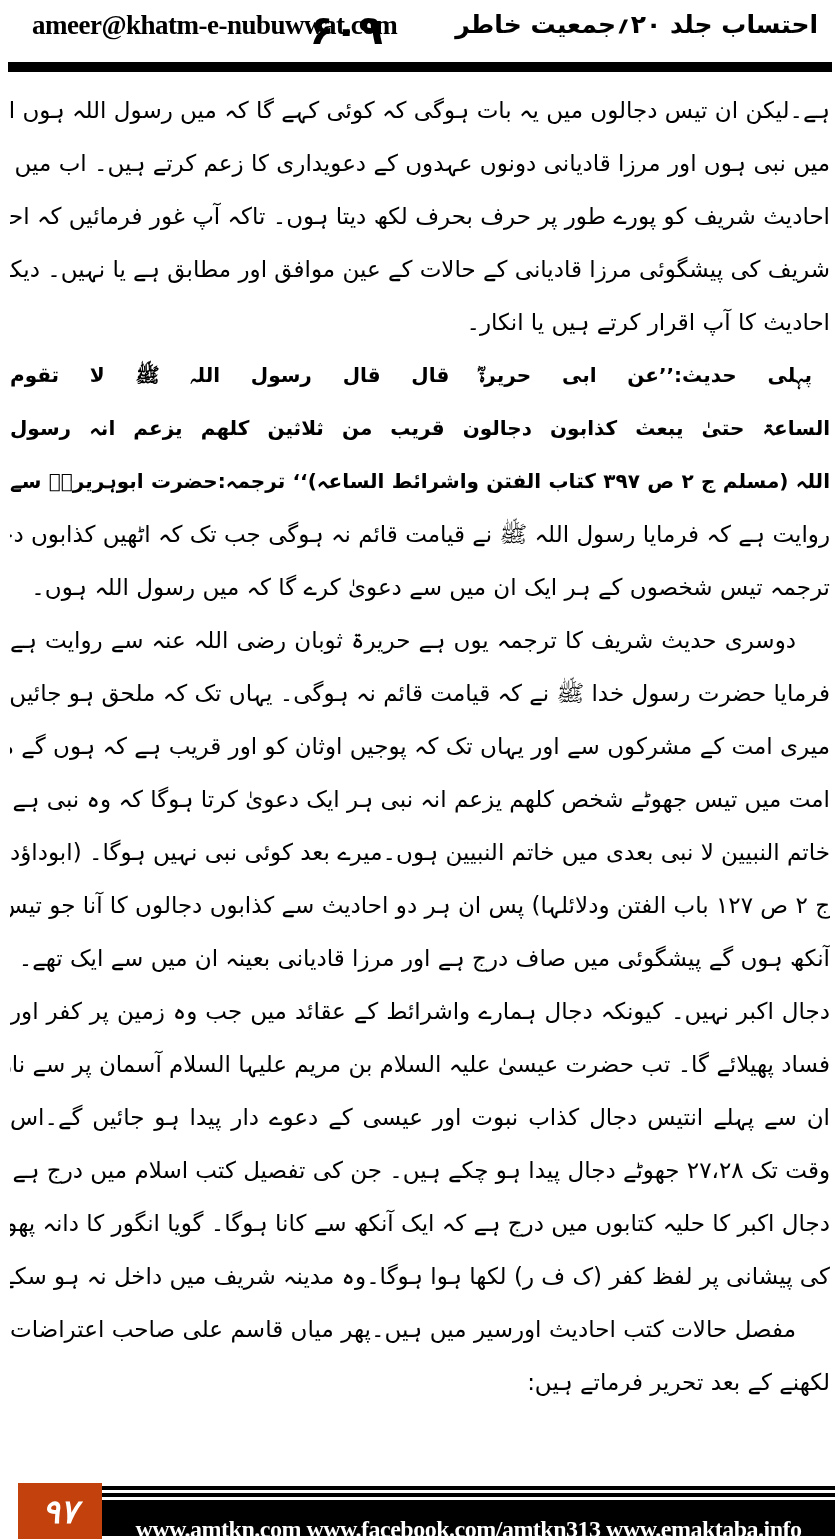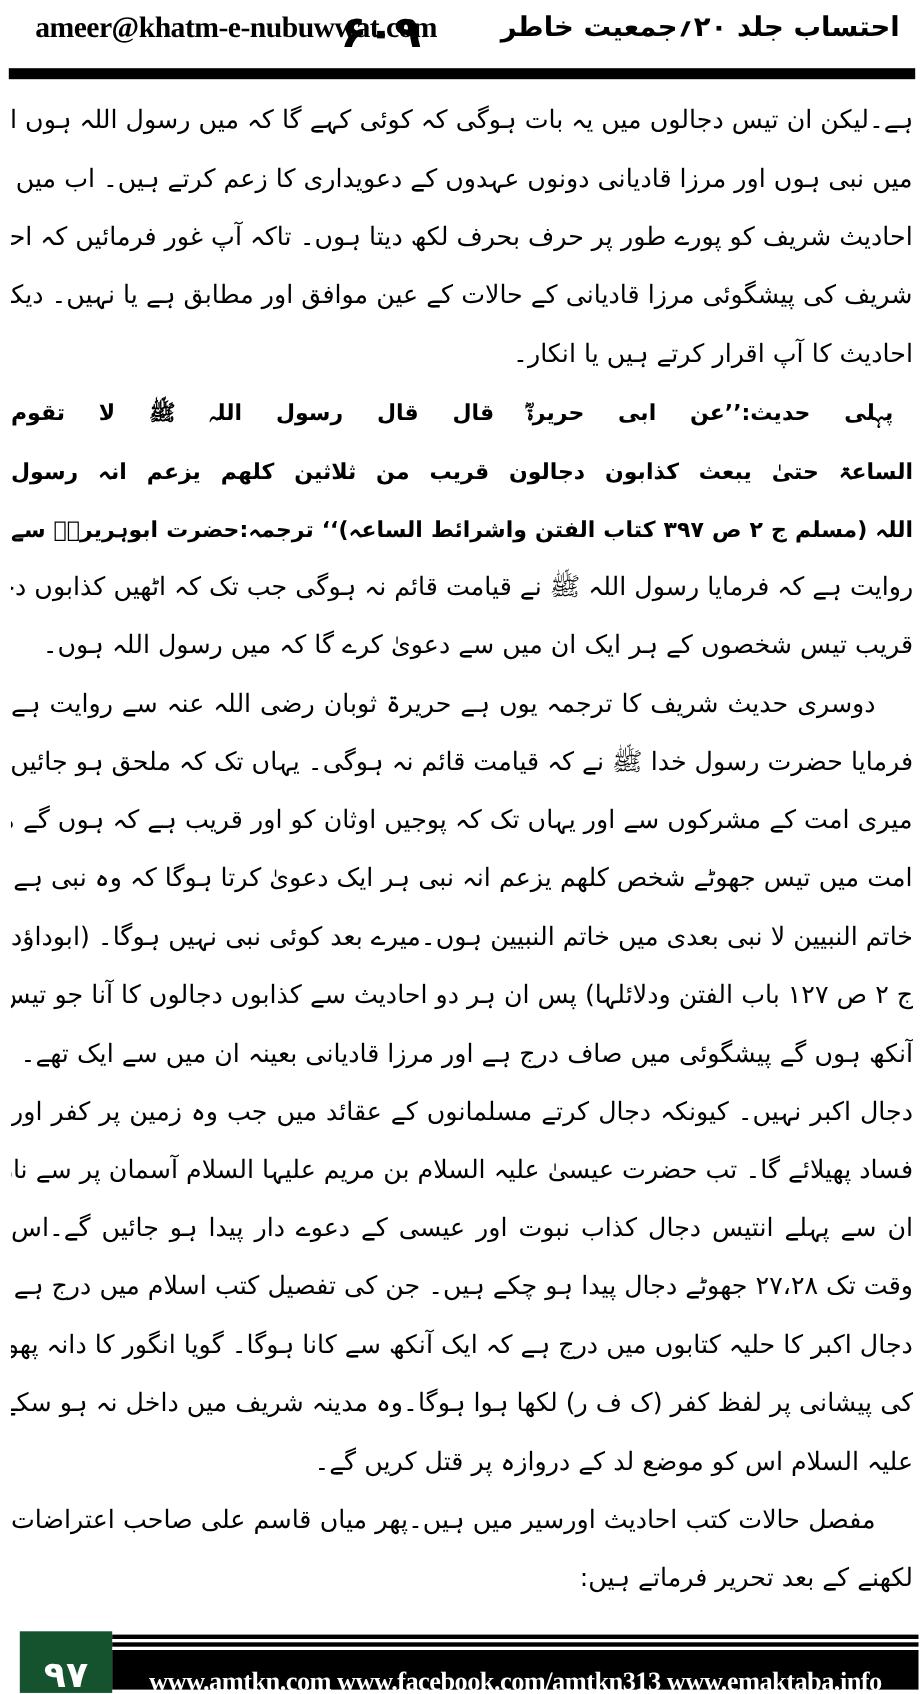--- a/index.html
+++ b/index.html
@@ -38,22 +38,22 @@
     text-align:justify;text-align-last:justify;
     overflow:hidden;white-space:nowrap;
   }
   .line.end{text-align-last:right;}
   .line.ar{font-size:20px;font-weight:bold;}
   .line.ind1{padding-right:18px;}
   .line.ind2{padding-right:34px;}
   
   .footer{position:absolute;left:0;right:0;top:1483px;height:57px;}
   .footer-box{
-    position:absolute;left:18px;top:0;width:84px;height:56px;background:#14532d;
-    display:flex;align-items:flex-end;justify-content:center;
+    position:absolute;left:18px;top:0;width:84px;height:56px;background:#c2410c;
+    display:flex;align-items:center;justify-content:center;font-style:italic;
   }
   .footer-box .num{color:#fff;font-size:33px;font-weight:bold;line-height:1;}
   .footer-right{position:absolute;left:102px;right:5px;top:3px;}
   .thinline{height:4px;background:#000;margin-bottom:3px;}
   .footer-bar{
     height:36px;background:#000;display:flex;align-items:center;justify-content:center;
   }
   .footer-bar .links{
     color:#fff;font-family:"Liberation Serif",serif;font-weight:bold;
     font-size:24px;white-space:nowrap;letter-spacing:-0.5px;margin-top:22px;
@@ -72,35 +72,34 @@
 <div class="bodytext">
   <div class="line">ہے۔لیکن ان تیس دجالوں میں یہ بات ہوگی کہ کوئی کہے گا کہ میں رسول اللہ ہوں اورکوئی کہے گا کہ</div>
     <div class="line">میں نبی ہوں اور مرزا قادیانی دونوں عہدوں کے دعویداری کا زعم کرتے ہیں۔ اب میں ان</div>
     <div class="line">احادیث شریف کو پورے طور پر حرف بحرف لکھ دیتا ہوں۔ تاکہ آپ غور فرمائیں کہ احادیث</div>
     <div class="line">شریف کی پیشگوئی مرزا قادیانی کے حالات کے عین موافق اور مطابق ہے یا نہیں۔ دیکھیں ان</div>
     <div class="line end">احادیث کا آپ اقرار کرتے ہیں یا انکار۔</div>
     <div class="line ar ind1">پہلی حدیث:’’عن ابی حریرۃؓ قال قال رسول اللہ ﷺ لا تقوم</div>
     <div class="line ar">الساعۃ حتیٰ یبعث کذابون دجالون قریب من ثلاثین کلھم یزعم انہ رسول</div>
     <div class="line ar">اللہ (مسلم ج ۲ ص ۳۹۷ کتاب الفتن واشرائط الساعہ)‘‘ ترجمہ:حضرت ابوہریرہؓ سے</div>
     <div class="line">روایت ہے کہ فرمایا رسول اللہ ﷺ نے قیامت قائم نہ ہوگی جب تک کہ اٹھیں کذابوں دجالوں</div>
-    <div class="line end">قریب تیس شخصوں کے ہر ایک ان میں سے دعویٰ کرے گا کہ میں رسول اللہ ہوں۔</div>
+    <div class="line end">ترجمہ تیس شخصوں کے ہر ایک ان میں سے دعویٰ کرے گا کہ میں رسول اللہ ہوں۔</div>
     <div class="line ind2">دوسری حدیث شریف کا ترجمہ یوں ہے حریرۃ ثوبان رضی اللہ عنہ سے روایت ہے</div>
     <div class="line">فرمایا حضرت رسول خدا ﷺ نے کہ قیامت قائم نہ ہوگی۔ یہاں تک کہ ملحق ہو جائیں گے کئی قبیلے</div>
     <div class="line">میری امت کے مشرکوں سے اور یہاں تک کہ پوجیں اوثان کو اور قریب ہے کہ ہوں گے میری</div>
     <div class="line">امت میں تیس جھوٹے شخص کلھم یزعم انہ نبی ہر ایک دعویٰ کرتا ہوگا کہ وہ نبی ہے اورفرمایا انا</div>
     <div class="line">خاتم النبیین لا نبی بعدی میں خاتم النبیین ہوں۔میرے بعد کوئی نبی نہیں ہوگا۔ (ابوداؤد</div>
     <div class="line">ج ۲ ص ۱۲۷ باب الفتن ودلائلہا) پس ان ہر دو احادیث سے کذابوں دجالوں کا آنا جو تیس کے</div>
     <div class="line end">آنکھ ہوں گے پیشگوئی میں صاف درج ہے اور مرزا قادیانی بعینہ ان میں سے ایک تھے۔</div>
-    <div class="line">دجال اکبر نہیں۔ کیونکہ دجال کرتے مسلمانوں کے عقائد میں جب وہ زمین پر کفر اور</div>
+    <div class="line">دجال اکبر نہیں۔ کیونکہ دجال ہمارے واشرائط کے عقائد میں جب وہ زمین پر کفر اور</div>
     <div class="line">فساد پھیلائے گا۔ تب حضرت عیسیٰ علیہ السلام بن مریم علیہا السلام آسمان پر سے نازل ہوں گے۔</div>
     <div class="line">ان سے پہلے انتیس دجال کذاب نبوت اور عیسی کے دعوے دار پیدا ہو جائیں گے۔اس</div>
     <div class="line">وقت تک ۲۷،۲۸ جھوٹے دجال پیدا ہو چکے ہیں۔ جن کی تفصیل کتب اسلام میں درج ہے۔</div>
     <div class="line">دجال اکبر کا حلیہ کتابوں میں درج ہے کہ ایک آنکھ سے کانا ہوگا۔ گویا انگور کا دانہ پھولا ہوا ہے۔اس</div>
     <div class="line">کی پیشانی پر لفظ کفر (ک ف ر) لکھا ہوا ہوگا۔وہ مدینہ شریف میں داخل نہ ہو سکے گا۔حضرت عیسیٰ</div>
-    <div class="line end">علیہ السلام اس کو موضع لد کے دروازہ پر قتل کریں گے۔</div>
     <div class="line ind2">مفصل حالات کتب احادیث اورسیر میں ہیں۔پھر میاں قاسم علی صاحب اعتراضات</div>
     <div class="line end">لکھنے کے بعد تحریر فرماتے ہیں:</div>
 </div>
 
 <div class="footer">
   <div class="footer-box">
     <span class="num">۹۷</span>
   </div>
   <div class="footer-right">
     <div class="thinline"></div>

